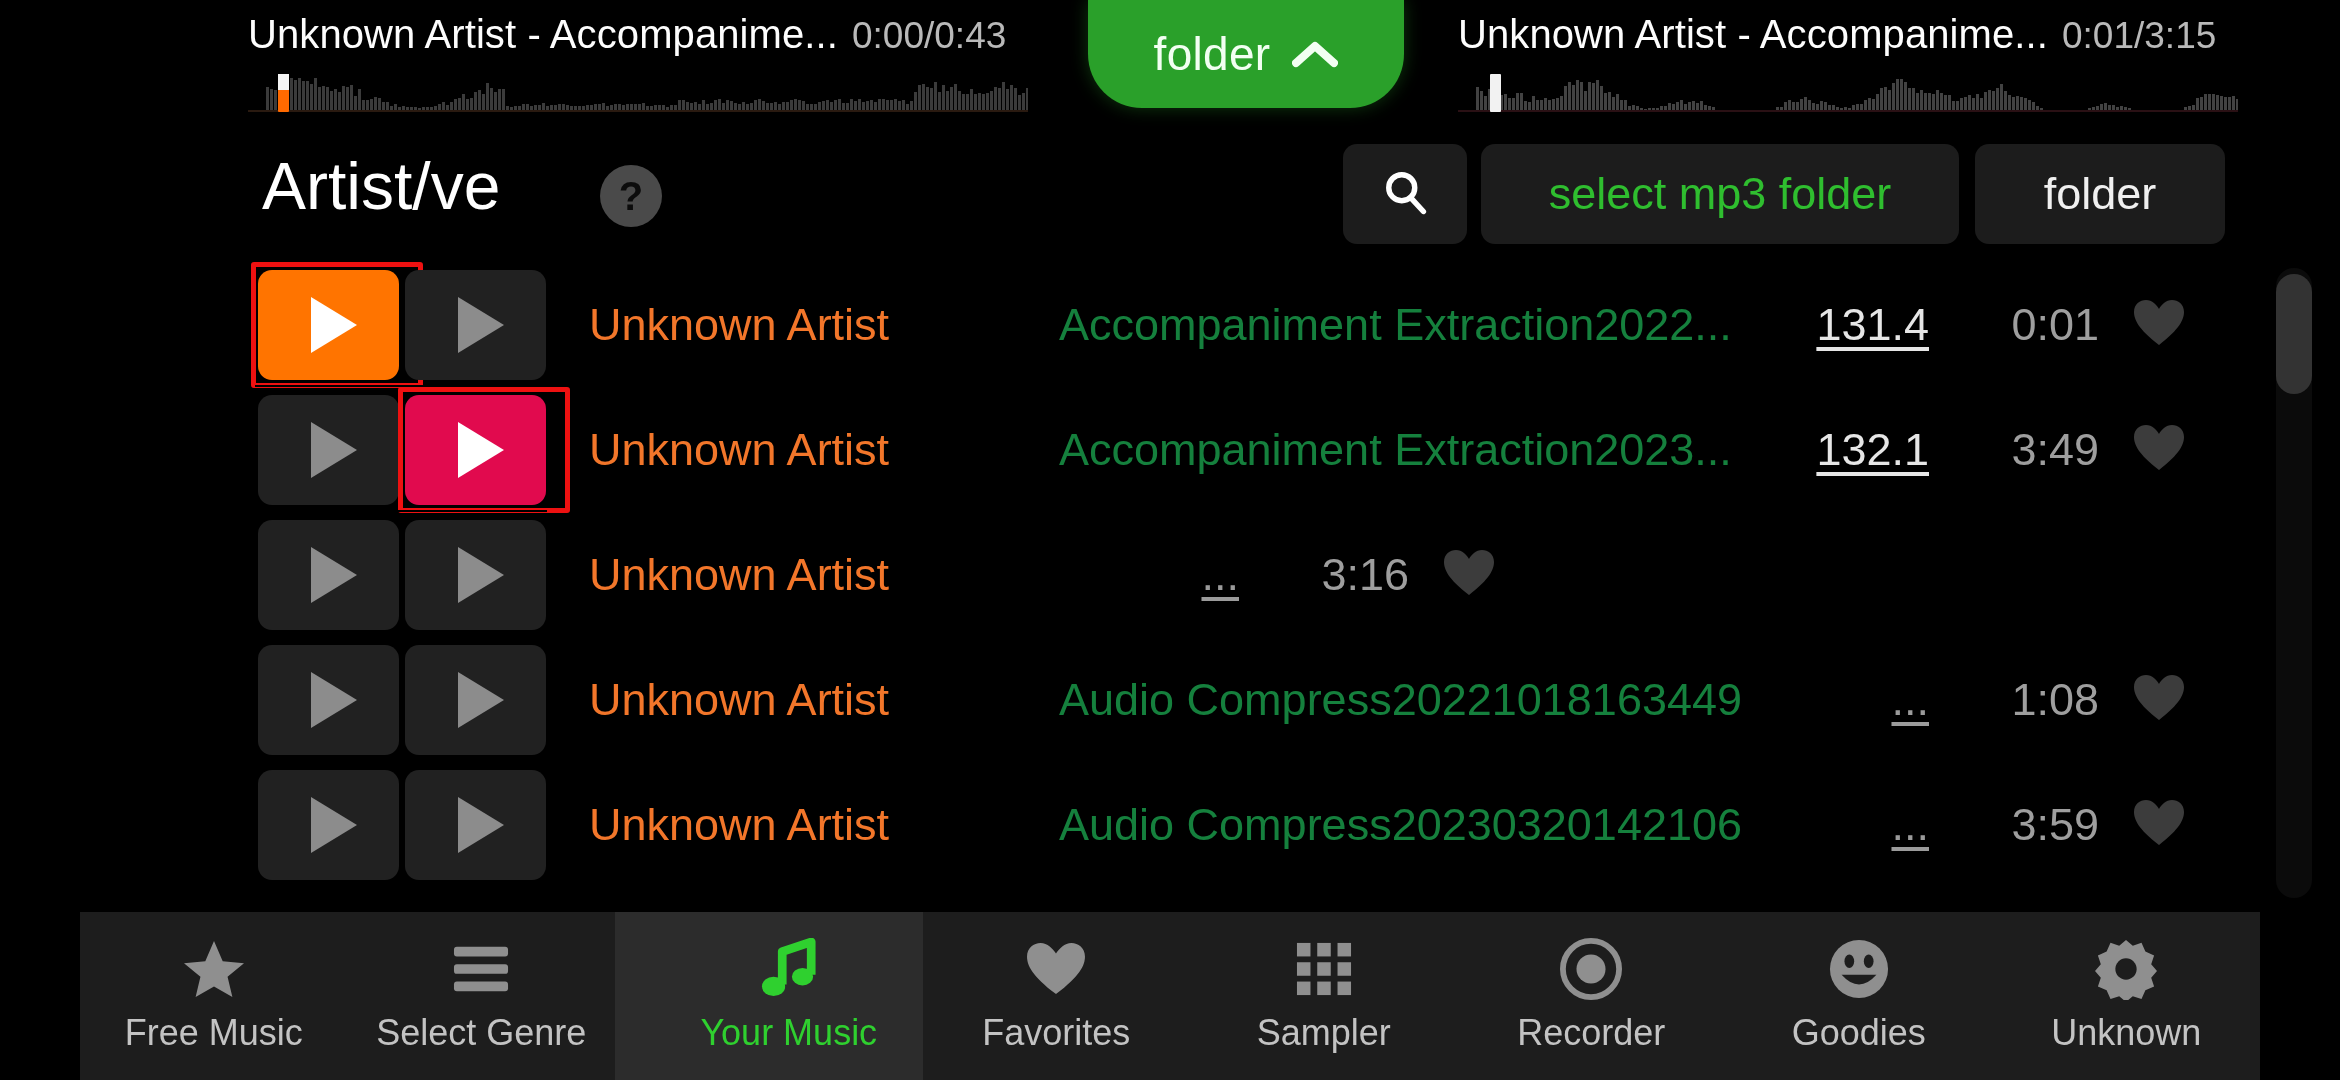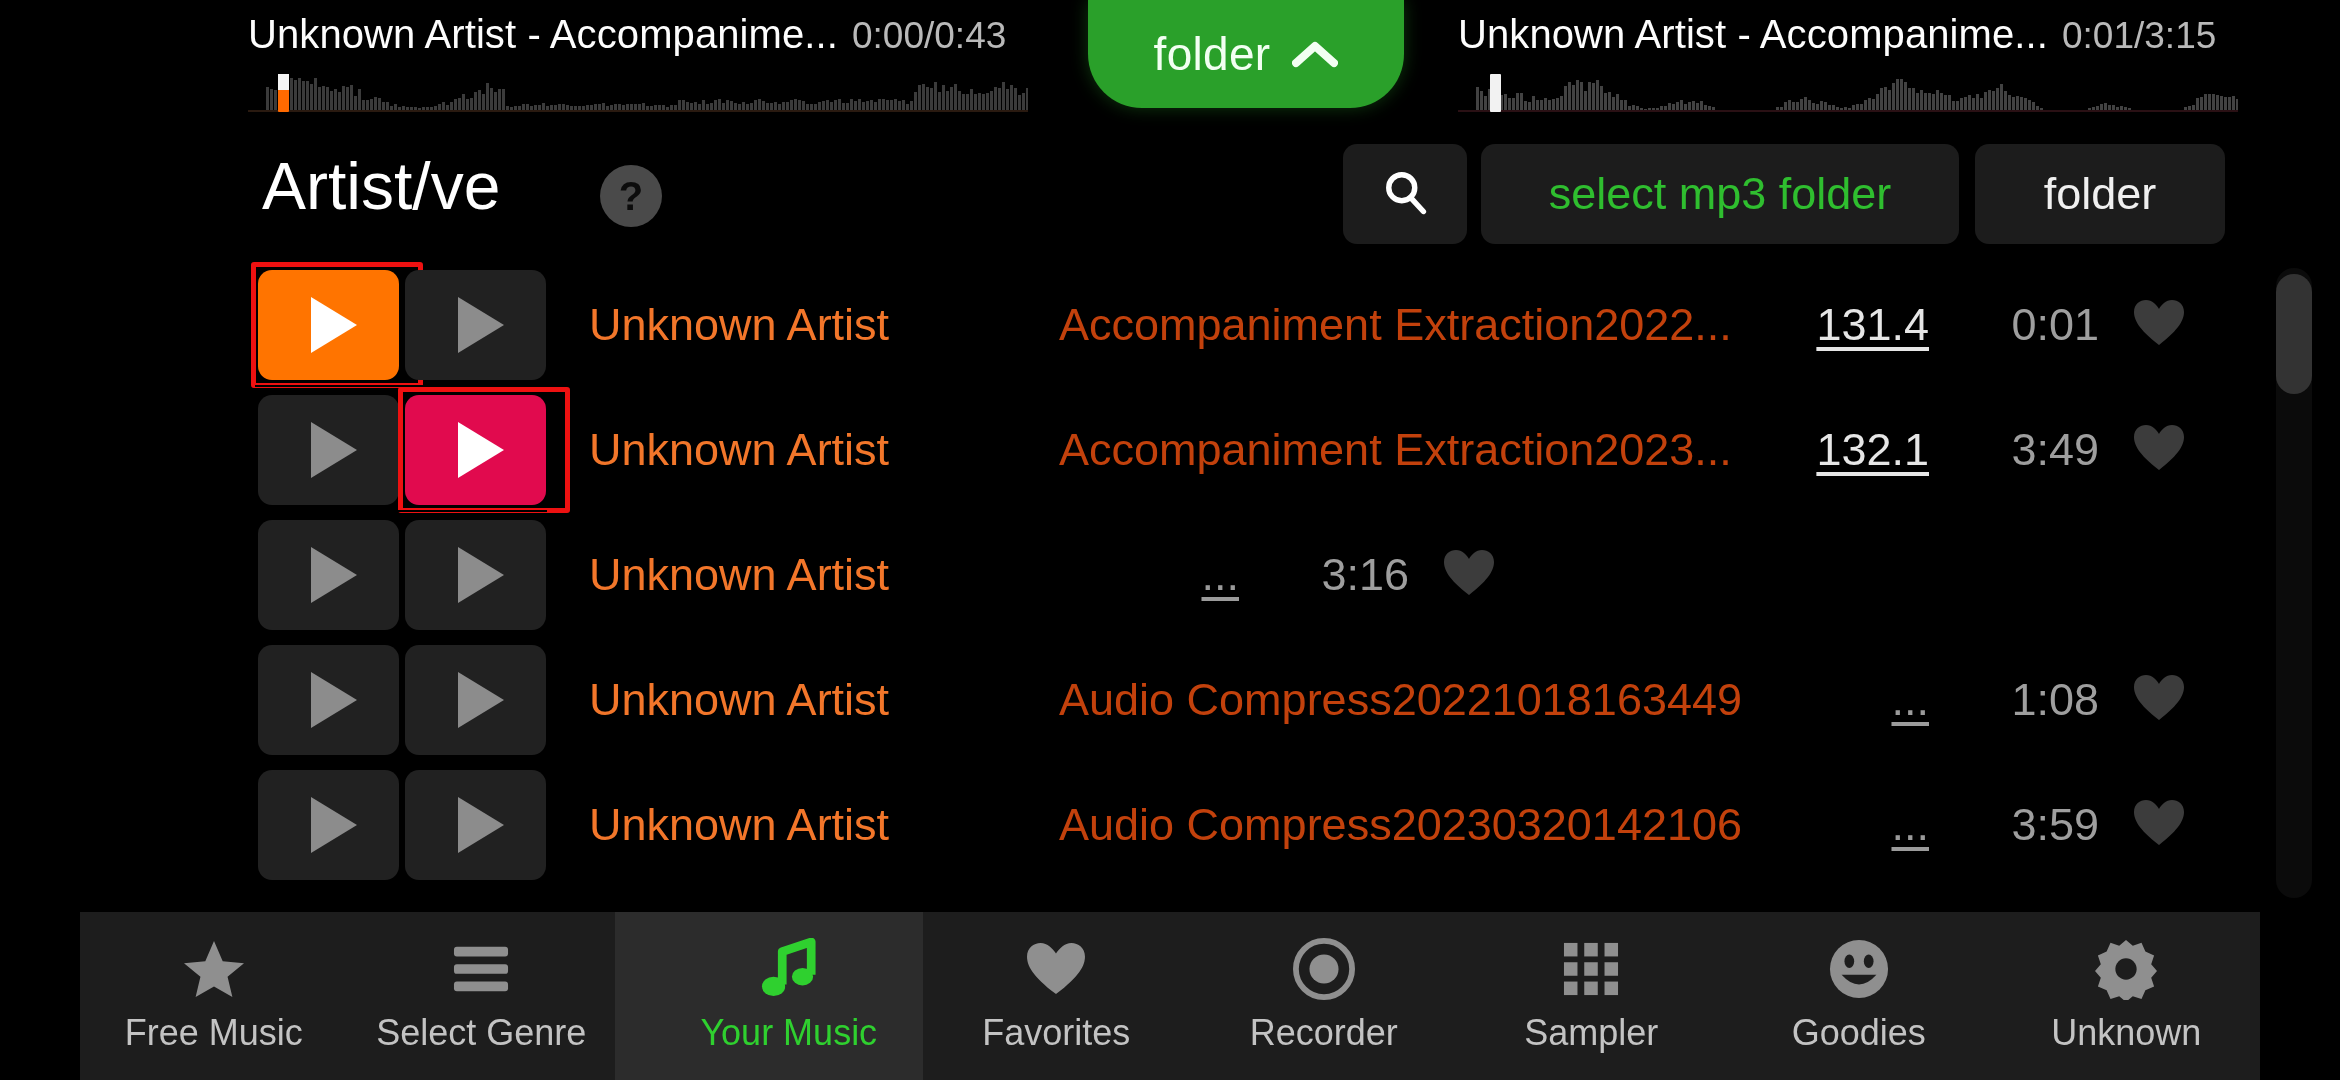--- a/index.html
+++ b/index.html
@@ -117,21 +117,21 @@
   .row-sep {
     position: absolute; left: 255px; bottom: 0; width: 292px; height: 2px;
     background: #000;
   }
 
   .artist {
     margin-left: 40px; width: 470px; color: #f2762a;
     font-size: 45px; white-space: nowrap; overflow: hidden;
   }
   .title {
-    width: 690px; color: #c2410c; font-size: 45px;
+    width: 690px; color: #15803d; font-size: 45px;
     white-space: nowrap; overflow: hidden;
   }
   .bpm {
     width: 180px; text-align: right; color: #e6e6e6; font-size: 45px;
     text-decoration: underline; text-underline-offset: 7px; white-space: nowrap;
   }
   .bpm.dots { color: #9b9b9b; }
   .dur {
     width: 170px; text-align: right; color: #9e9e9e; font-size: 45px;
     white-space: nowrap;
@@ -760,48 +760,48 @@
       <div class="nav-item">
         <span class="nav-ic">
           <svg viewBox="0 0 64 58" width="62" height="56">
             <path d="M32 55 C7 36 2 25 2 16 C2 7 9 2 16 2 C23 2 29 8 32 13 C35 8 41 2 48 2 C55 2 62 7 62 16 C62 25 57 36 32 55 Z" fill="#8f8f8f"></path>
           </svg>
         </span>
         <span class="nav-lbl">Favorites</span>
       </div>
       <div class="nav-item">
         <span class="nav-ic">
-          <svg viewBox="0 0 64 64" width="62" height="62">
-            <circle cx="32" cy="32" r="29" fill="none" stroke="#8f8f8f" stroke-width="6"></circle>
-            <circle cx="32" cy="32" r="15" fill="#8f8f8f"></circle>
-          </svg>
-        </span>
-        <span class="nav-lbl">Recorder</span>
-      </div>
-      <div class="nav-item">
-        <span class="nav-ic">
           <svg viewBox="0 0 60 58" width="58" height="56">
             <g fill="#8f8f8f">
               <rect x="2" y="2" width="14" height="14"></rect>
               <rect x="23" y="2" width="14" height="14"></rect>
               <rect x="44" y="2" width="14" height="14"></rect>
               <rect x="2" y="22" width="14" height="14"></rect>
               <rect x="23" y="22" width="14" height="14"></rect>
               <rect x="44" y="22" width="14" height="14"></rect>
               <rect x="2" y="42" width="14" height="14"></rect>
               <rect x="23" y="42" width="14" height="14"></rect>
               <rect x="44" y="42" width="14" height="14"></rect>
             </g>
           </svg>
         </span>
         <span class="nav-lbl">Sampler</span>
       </div>
       <div class="nav-item">
         <span class="nav-ic">
           <svg viewBox="0 0 64 64" width="62" height="62">
+            <circle cx="32" cy="32" r="29" fill="none" stroke="#8f8f8f" stroke-width="6"></circle>
+            <circle cx="32" cy="32" r="15" fill="#8f8f8f"></circle>
+          </svg>
+        </span>
+        <span class="nav-lbl">Recorder</span>
+      </div>
+      <div class="nav-item">
+        <span class="nav-ic">
+          <svg viewBox="0 0 64 64" width="62" height="62">
             <ellipse cx="32" cy="32" rx="30" ry="30" fill="#8f8f8f"></ellipse>
             <ellipse cx="22" cy="24" rx="5" ry="7" fill="#1d1d1d"></ellipse>
             <ellipse cx="42" cy="24" rx="5" ry="7" fill="#1d1d1d"></ellipse>
             <path d="M14 38 Q32 58 50 38 Z" fill="#1d1d1d"></path>
           </svg>
         </span>
         <span class="nav-lbl">Goodies</span>
       </div>
       <div class="nav-item">
         <span class="nav-ic">

